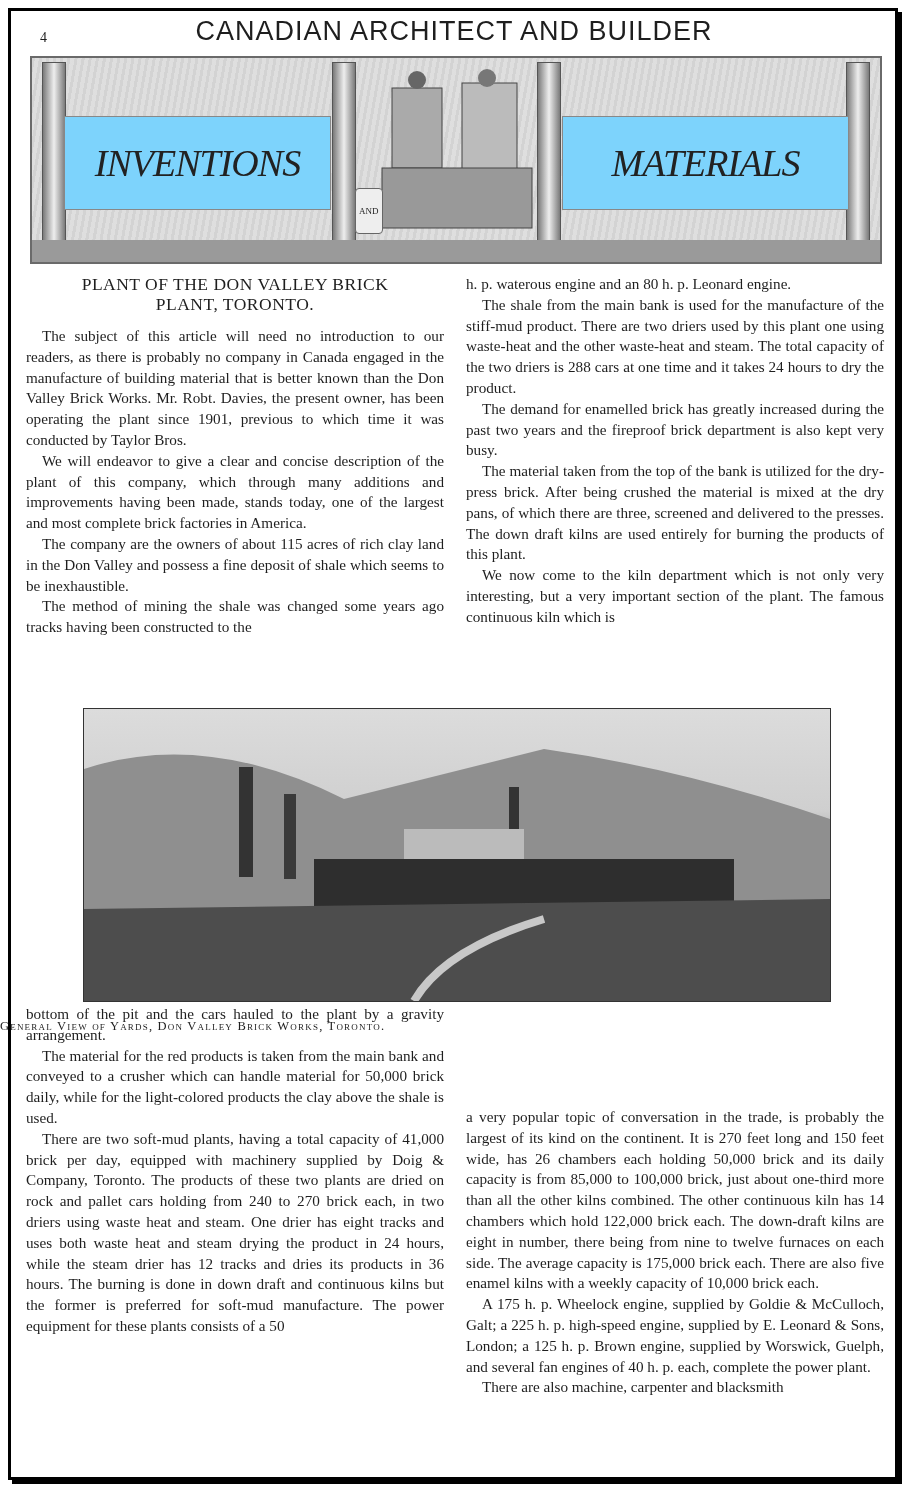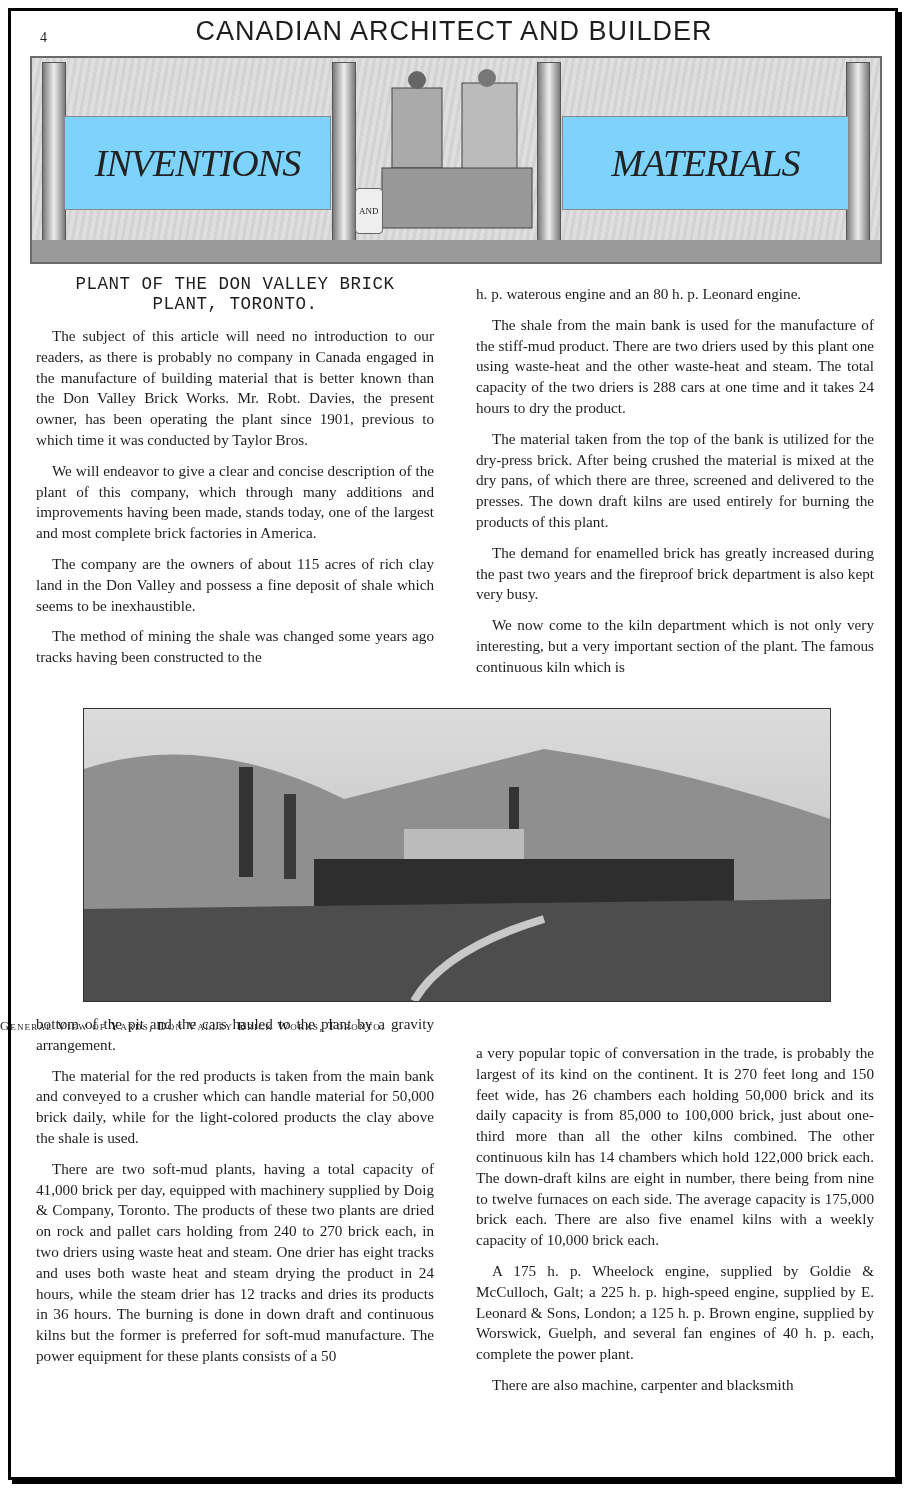--- a/index.html
+++ b/index.html
@@ -8,23 +8,23 @@
   .pagenum { position: absolute; left: 40px; top: 30px; font-size: 14px; }
   .mast { position: absolute; left: 0; width: 908px; top: 16px; text-align: center; font-size: 27px; letter-spacing: 1px; font-family: "Liberation Sans", "DejaVu Sans", sans-serif; font-weight: normal; }
   .banner { position: absolute; left: 30px; top: 56px; width: 848px; height: 204px; background: #d9d9d9; border: 2px solid #6a6a6a; overflow: hidden; }
   .banner .bg { position: absolute; inset: 0; background: repeating-linear-gradient(100deg, #cfcfcf 0 3px, #e2e2e2 3px 7px); opacity: .6; }
   .pillar { position: absolute; top: 4px; bottom: 20px; width: 22px; background: linear-gradient(90deg,#7a7a7a,#eee,#7a7a7a); border: 1px solid #555; }
   .panel { position: absolute; top: 58px; height: 92px; background: #7dd3fc; border: 1px solid #888; display: flex; align-items: center; justify-content: center; font-family: "Liberation Serif", serif; font-size: 38px; color: #222; letter-spacing: -1px; font-style: italic; }
   .figures { position: absolute; left: 340px; top: 10px; width: 170px; height: 180px; }
   .andtag { position: absolute; left: 323px; top: 130px; font-size: 9px; background:#eee; border:1px solid #666; border-radius: 4px; padding: 17px 3px; }
   .floor { position: absolute; left: 0; right: 0; bottom: 0; height: 22px; background: #9a9a9a; }
   .col { position: absolute; width: 418px; font-size: 15.2px; line-height: 20.8px; text-align: justify; }
-  .col p { margin: 10px; text-indent: 16px; }
+  .col p { margin: 0; text-indent: 16px; }
   .col p.noind { text-indent: 0; }
-  .title { text-align: center; font-size: 17.5px; line-height: 20px; letter-spacing: .5px; font-family: Liberation Mono, monospace; margin-bottom: 12px; }
+  .title { text-align: center; font-size: 17.5px; line-height: 20px; letter-spacing: .5px; font-family: Liberation Serif, serif; margin-bottom: 12px; }
   .photo { position: absolute; left: 83px; top: 708px; width: 746px; height: 292px; border: 1px solid #333; overflow: hidden; background: linear-gradient(#dcdcdc 0%, #cfcfcf 35%, #8a8a8a 55%, #4a4a4a 75%, #5e5e5e 100%); }
   .caption { position: absolute; left: 0; width: 908px; top: 1019px; text-align: left; font-size: 12.5px; letter-spacing: 1.2px; font-variant: small-caps; }
 </style>
 </head>
 <body>
 
 <div class="frame"></div>
 <div class="pagenum">4</div>
 <div class="mast">CANADIAN ARCHITECT AND BUILDER</div>
 
@@ -54,22 +54,22 @@
   </div>
   <p>The subject of this article will need no introduction to our readers, as there is probably no company in Canada engaged in the manufacture of building material that is better known than the Don Valley Brick Works. Mr. Robt. Davies, the present owner, has been operating the plant since 1901, previous to which time it was conducted by Taylor Bros.</p>
   <p>We will endeavor to give a clear and concise description of the plant of this company, which through many additions and improvements having been made, stands today, one of the largest and most complete brick factories in America.</p>
   <p>The company are the owners of about 115 acres of rich clay land in the Don Valley and possess a fine deposit of shale which seems to be inexhaustible.</p>
   <p>The method of mining the shale was changed some years ago tracks having been constructed to the</p>
 </div>
 
 <div class="col" style="left:466px; top:274px;">
   <p class="noind">h. p. waterous engine and an 80 h. p. Leonard engine.</p>
   <p>The shale from the main bank is used for the manufacture of the stiff-mud product. There are two driers used by this plant one using waste-heat and the other waste-heat and steam. The total capacity of the two driers is 288 cars at one time and it takes 24 hours to dry the product.</p>
+  <p>The demand for enamelled brick has greatly increased during the past two years and the fireproof brick department is also kept very busy.</p>
   <p>The material taken from the top of the bank is utilized for the dry-press brick. After being crushed the material is mixed at the dry pans, of which there are three, screened and delivered to the presses. The down draft kilns are used entirely for burning the products of this plant.</p>
-  <p>The demand for enamelled brick has greatly increased during the past two years and the fireproof brick department is also kept very busy.</p>
   <p>We now come to the kiln department which is not only very interesting, but a very important section of the plant. The famous continuous kiln which is</p>
 </div>
 
 <div class="photo">
   <svg width="746" height="292" viewBox="0 0 746 292">
     <path d="M0 60 Q120 20 260 90 Q380 60 460 40 Q600 60 746 110 L746 292 L0 292 Z" fill="#8f8f8f"></path>
     <rect x="155" y="58" width="14" height="110" fill="#333"></rect>
     <rect x="200" y="85" width="12" height="85" fill="#3a3a3a"></rect>
     <rect x="425" y="78" width="10" height="80" fill="#333"></rect>
     <rect x="230" y="150" width="420" height="60" fill="#2e2e2e"></rect>
@@ -79,17 +79,17 @@
   </svg>
 </div>
 <div class="caption">General View of Yards, Don Valley Brick Works, Toronto.</div>
 
 <div class="col" style="left:26px; top:1004px;">
   <p class="noind">bottom of the pit and the cars hauled to the plant by a gravity arrangement.</p>
   <p>The material for the red products is taken from the main bank and conveyed to a crusher which can handle material for 50,000 brick daily, while for the light-colored products the clay above the shale is used.</p>
   <p>There are two soft-mud plants, having a total capacity of 41,000 brick per day, equipped with machinery supplied by Doig &amp; Company, Toronto. The products of these two plants are dried on rock and pallet cars holding from 240 to 270 brick each, in two driers using waste heat and steam. One drier has eight tracks and uses both waste heat and steam drying the product in 24 hours, while the steam drier has 12 tracks and dries its products in 36 hours. The burning is done in down draft and continuous kilns but the former is preferred for soft-mud manufacture. The power equipment for these plants consists of a 50</p>
 </div>
 
-<div class="col" style="left:466px; top:1033px;">
+<div class="col" style="left:466px; top:1107px;">
   <p class="noind">a very popular topic of conversation in the trade, is probably the largest of its kind on the continent. It is 270 feet long and 150 feet wide, has 26 chambers each holding 50,000 brick and its daily capacity is from 85,000 to 100,000 brick, just about one-third more than all the other kilns combined. The other continuous kiln has 14 chambers which hold 122,000 brick each. The down-draft kilns are eight in number, there being from nine to twelve furnaces on each side. The average capacity is 175,000 brick each. There are also five enamel kilns with a weekly capacity of 10,000 brick each.</p>
   <p>A 175 h. p. Wheelock engine, supplied by Goldie &amp; McCulloch, Galt; a 225 h. p. high-speed engine, supplied by E. Leonard &amp; Sons, London; a 125 h. p. Brown engine, supplied by Worswick, Guelph, and several fan engines of 40 h. p. each, complete the power plant.</p>
   <p>There are also machine, carpenter and blacksmith</p>
 </div>
 
 </body></html>

